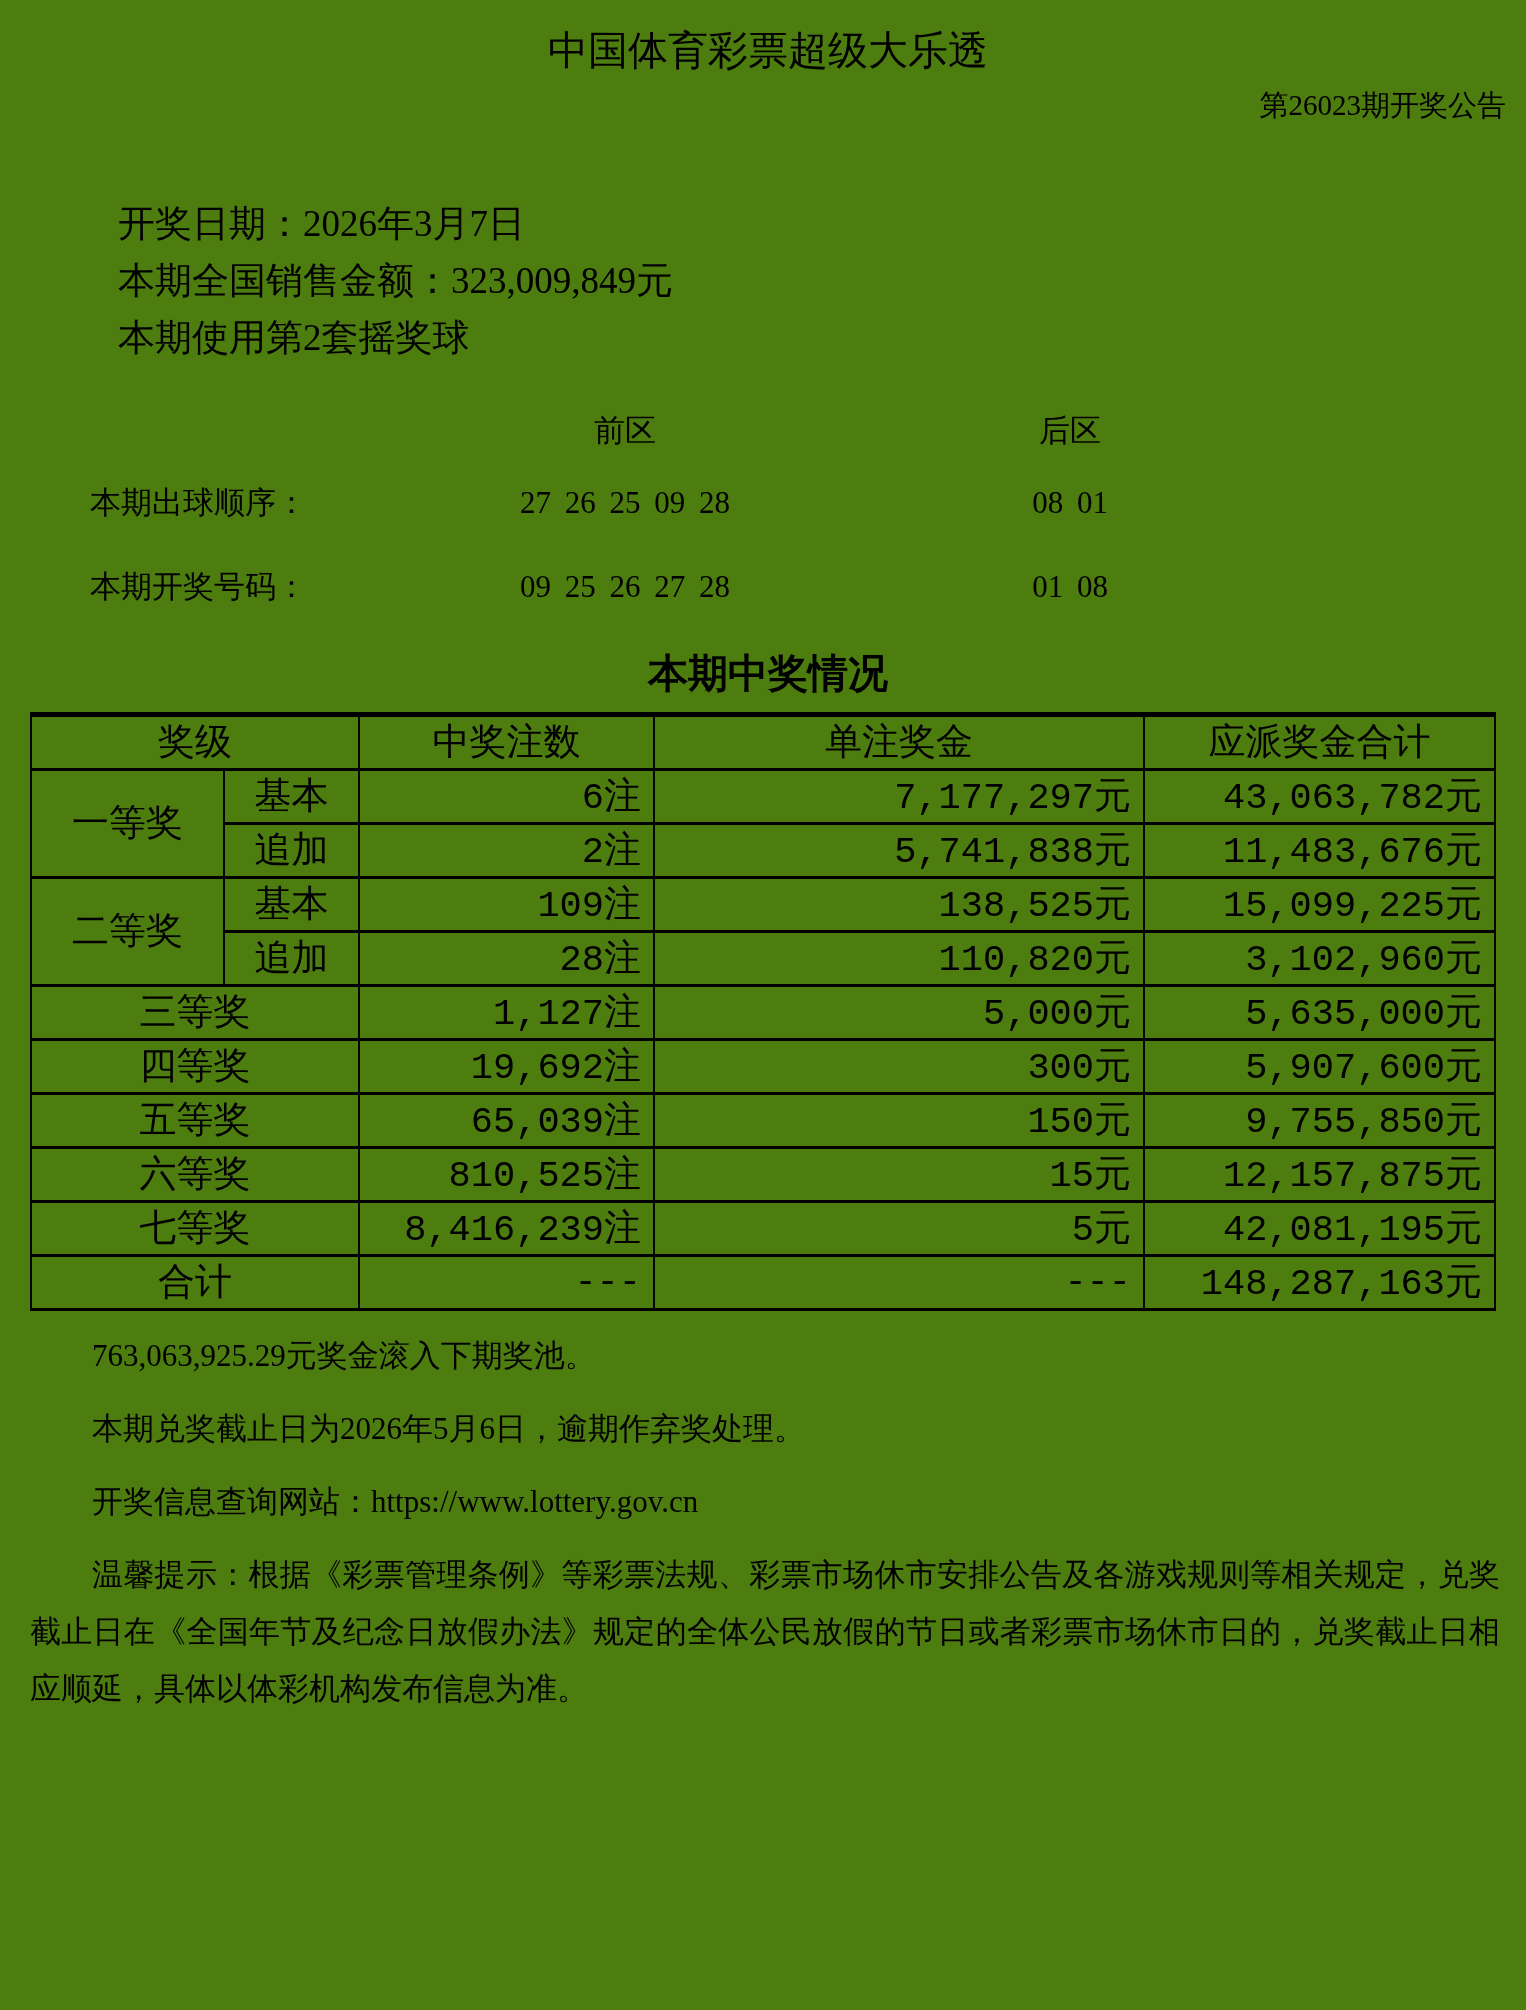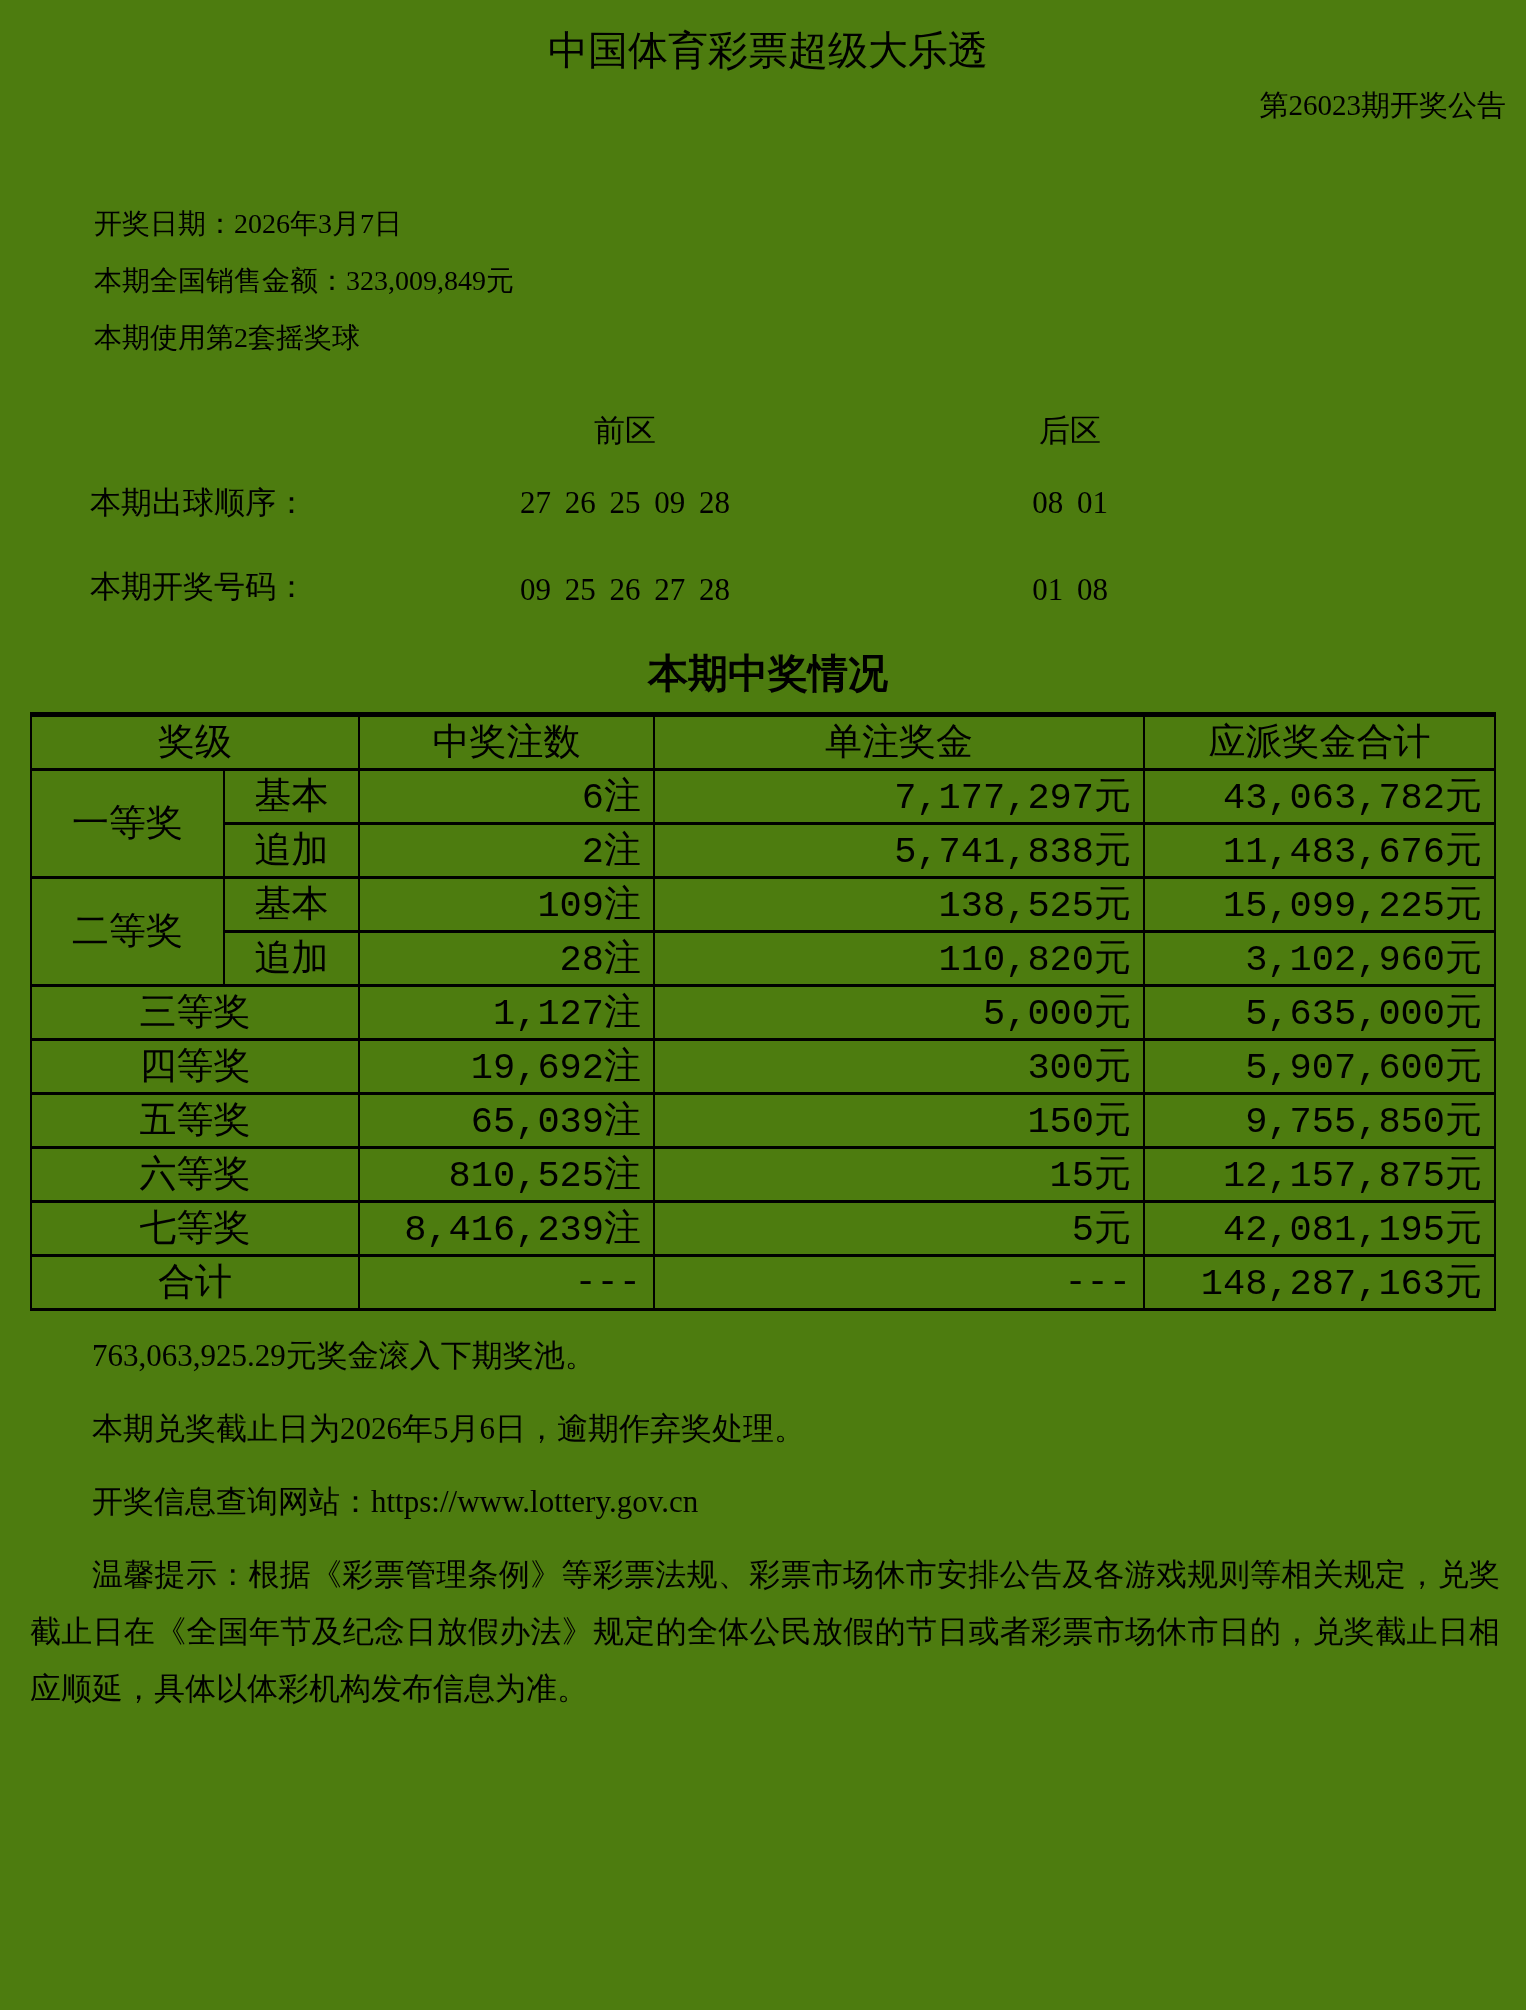--- a/index.html
+++ b/index.html
@@ -32,22 +32,22 @@
   .doc-subtitle {
     margin: 12px 0 0 0;
     font-size: 29px;
     font-weight: normal;
     text-align: right;
     line-height: 1.2;
   }
   
   .info-block {
     margin-top: 72px;
-    margin-left: 64px;
-    font-size: 28px;
+    margin-left: 88px;
+    font-size: 37px;
     line-height: 57px;
   }
   .info-block p { margin: 0; }
   
   .numbers-block {
     margin-top: 44px;
     font-size: 31px;
   }
   .num-row {
     display: flex;
@@ -66,21 +66,21 @@
     word-spacing: 6px;
     white-space: nowrap;
   }
   .num-spacer { width: 160px; }
   .num-back {
     width: 180px;
     text-align: center;
     word-spacing: 6px;
     white-space: nowrap;
   }
-  .num-row.winning { margin-top: 42px; align-items: flex-end; }
+  .num-row.winning { margin-top: 42px; }
   
   .table-title {
     margin-top: 42px;
     font-size: 40px;
     text-align: center;
     line-height: 1.2;
     font-weight: bold;
   }
   table.prize-table {
     margin-top: 14px;

